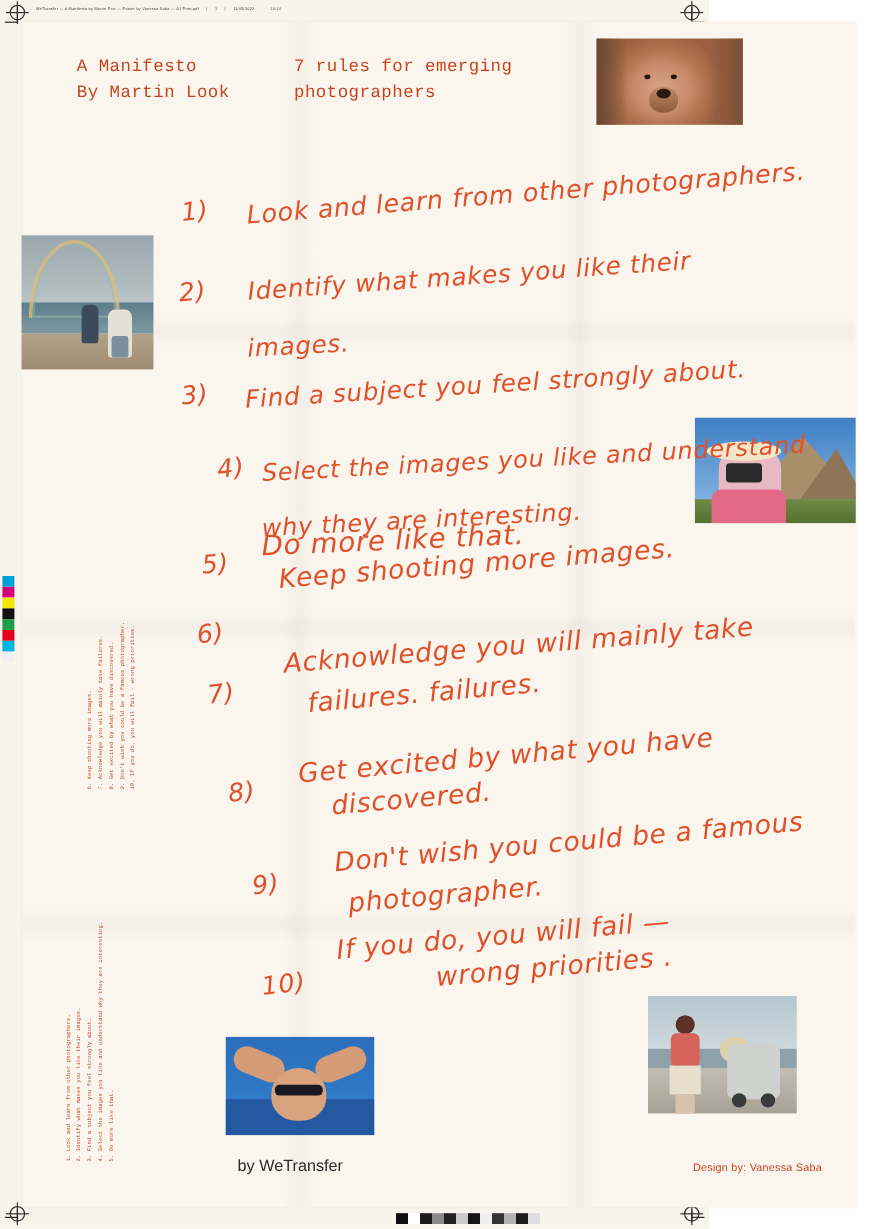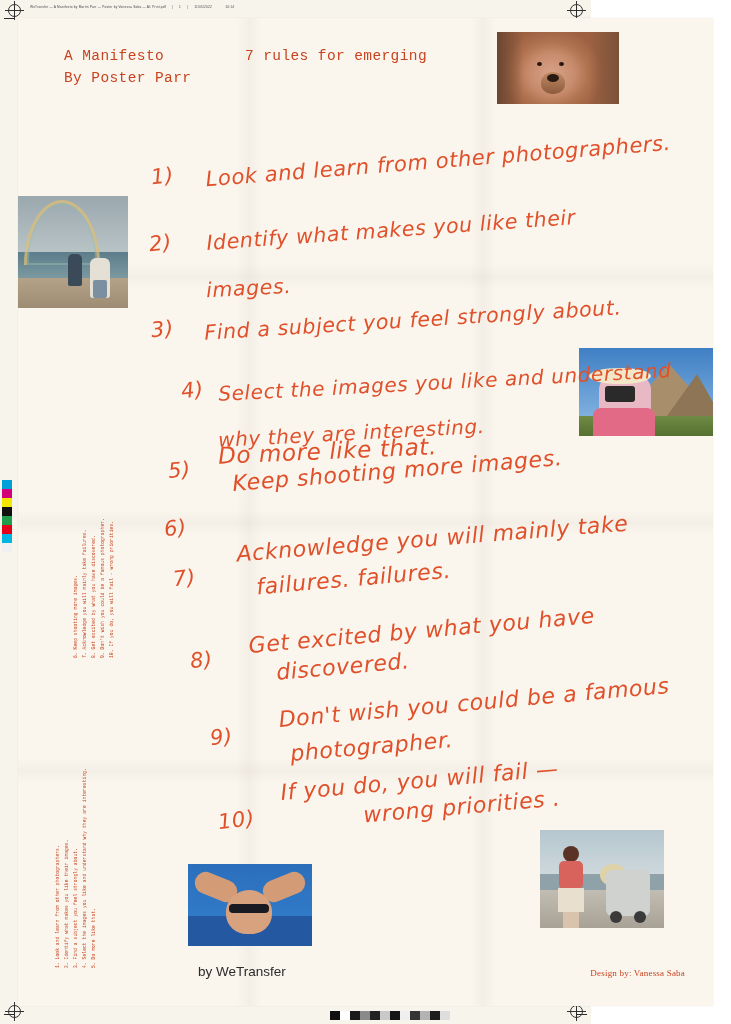--- a/index.html
+++ b/index.html
@@ -368,21 +368,21 @@
     bottom: 27px;
     color: #2b2b2b;
     font-family: "Liberation Sans", sans-serif;
     font-size: 13.5px;
   }
   #footer-credit {
     position: absolute;
     right: 28px;
     bottom: 28px;
     color: #c8431f;
-    font-family: Liberation Serif, serif;
+    font-family: Liberation Sans, sans-serif;
     font-size: 9px;
     letter-spacing: .2px;
   }
 
   
   #bottom-strip {
     position: absolute;
     left: 330px;
     bottom: 4px;
     width: 120px;
@@ -467,24 +467,25 @@
   <div id="poster">
 
     <div class="fold fold-v" style="left:218px;"></div>
     <div class="fold fold-v" style="left:452px;"></div>
     <div class="fold fold-h" style="top:246px;"></div>
     <div class="fold fold-h" style="top:492px;"></div>
     <div class="fold fold-h" style="top:740px;"></div>
 
     <div id="header-left">
       <div>A Manifesto</div>
-      <div>By Poster Parr</div>
+      <div>By Martin Look</div>
     </div>
     <div id="header-right">
       <div>7 rules for emerging</div>
+      <div>photographers</div>
     </div>
 
     <div class="photo" id="photo-poodle">
       <div class="bg"></div>
         <div class="dark-l"></div>
         <div class="dark-r"></div>
       <div class="eye l"></div>
         <div class="eye r"></div>
       <div class="snout"></div>
         <div class="nose"></div>

